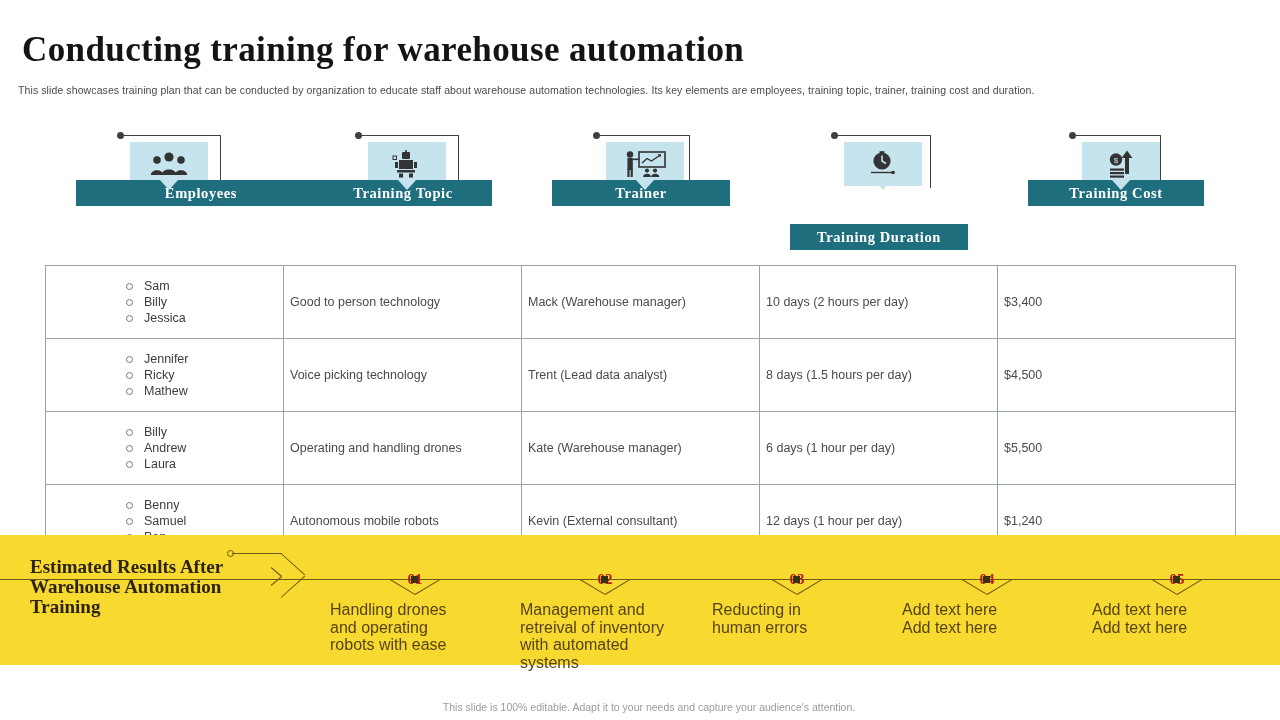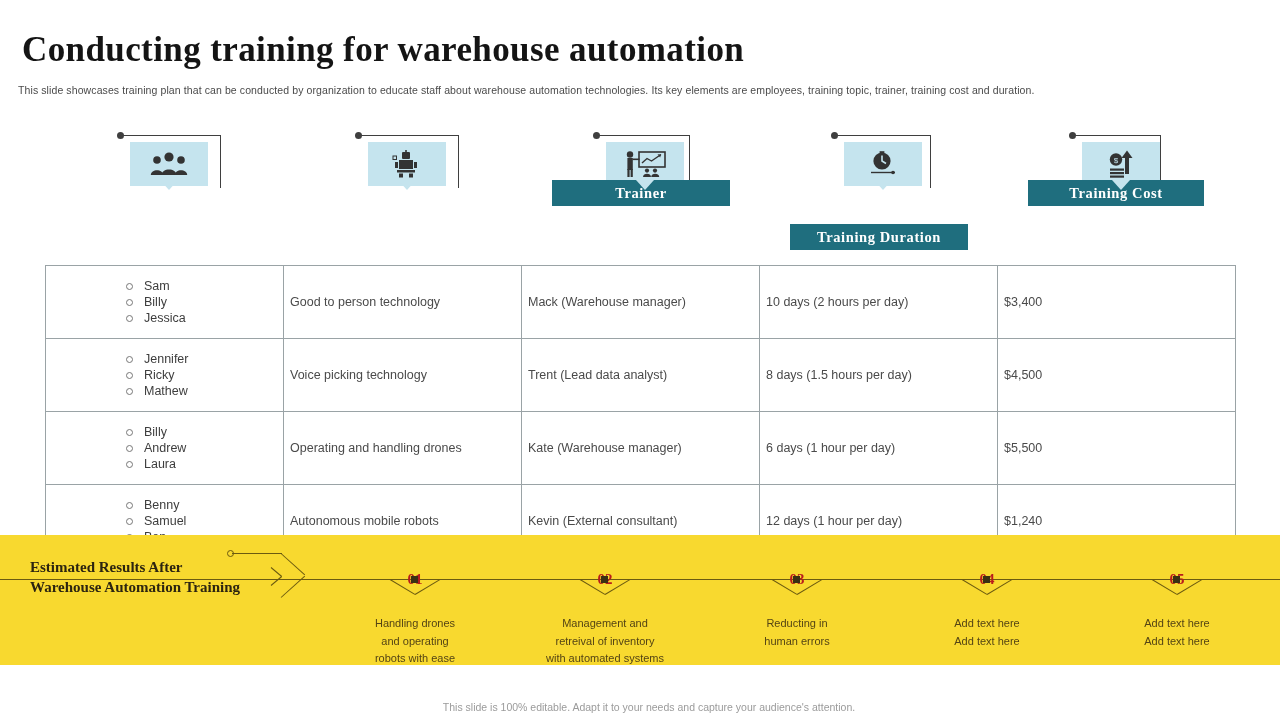--- a/index.html
+++ b/index.html
@@ -188,21 +188,21 @@
     background: #6b5a10;
   }
 
   .band-label {
     position: absolute;
     left: 30px;
     top: 22px;
     width: 250px;
     font-family: "Liberation Serif", serif;
     font-weight: 700;
-    font-size: 15px;
+    font-size: 19px;
     line-height: 20px;
     color: #2c2410;
   }
 
   .arrow-top {
     position: absolute;
     left: 232px;
     top: 18px;
     width: 50px;
     height: 1px;
@@ -318,24 +318,24 @@
     left: 0px;
     top: 43px;
     width: 50px;
     height: 3px;
     background: #f8d92f;
   }
 
   .step-text {
     position: absolute;
     left: 0;
-    top: 80px;
+    top: 66px;
     width: 170px;
-    text-align: center;
-    font-size: 11px;
+    text-align: left;
+    font-size: 16px;
     line-height: 17.5px;
     color: #544414;
   }
 
   
   .footer {
     position: absolute;
     left: 0;
     top: 701px;
     width: 1280px;
@@ -363,40 +363,42 @@
         <svg width="40" height="26" viewBox="0 0 40 26">
           <circle cx="20" cy="6" r="4.6" fill="#333"></circle>
           <path d="M12.5 24 C12.5 16.5 27.5 16.5 27.5 24 Z" fill="#333"></path>
           <circle cx="8" cy="9" r="3.8" fill="#333"></circle>
           <path d="M1.8 24 C1.8 17.5 14.2 17.5 14.2 24 Z" fill="#333"></path>
           <circle cx="32" cy="9" r="3.8" fill="#333"></circle>
           <path d="M25.8 24 C25.8 17.5 38.2 17.5 38.2 24 Z" fill="#333"></path>
         </svg>
       </div>
       <div class="hdr-notch" style="left:43px;"></div>
+      <div class="hdr-banner" style="left:-41px; width:250px;">Employees</div>
     </div>
 
     <div class="hdr" style="left:355px; width:212px;">
       <div class="hdr-dot"></div>
       <div class="hdr-hline" style="width:98px;"></div>
       <div class="hdr-vline" style="left:103px;"></div>
       <div class="hdr-iconbox">
         <svg width="32" height="28" viewBox="0 0 32 28">
           <rect x="11" y="2" width="8" height="7" rx="1" fill="#333"></rect>
           <rect x="14.2" y="0" width="1.6" height="2.5" fill="#333"></rect>
           <rect x="8" y="10" width="14" height="9" fill="#333"></rect>
           <rect x="4" y="12" width="3" height="6" fill="#333"></rect>
           <rect x="23" y="12" width="3" height="6" fill="#333"></rect>
           <rect x="6" y="20" width="18" height="2.5" fill="#333"></rect>
           <rect x="8" y="23.5" width="4" height="4" fill="#333"></rect>
           <rect x="18" y="23.5" width="4" height="4" fill="#333"></rect>
           <rect x="2" y="6" width="3.5" height="3.5" fill="none" stroke="#333" stroke-width="1"></rect>
         </svg>
       </div>
       <div class="hdr-notch" style="left:43px;"></div>
+      <div class="hdr-banner" style="left:-41px; width:178px;">Training  Topic</div>
     </div>
 
     <div class="hdr" style="left:593px; width:212px;">
       <div class="hdr-dot"></div>
       <div class="hdr-hline" style="width:91px;"></div>
       <div class="hdr-vline" style="left:96px;"></div>
       <div class="hdr-iconbox">
         <svg width="44" height="28" viewBox="0 0 44 28">
           <circle cx="7" cy="4.5" r="3.2" fill="#333"></circle>
           <rect x="4.4" y="8" width="5.4" height="12" fill="#333"></rect>

